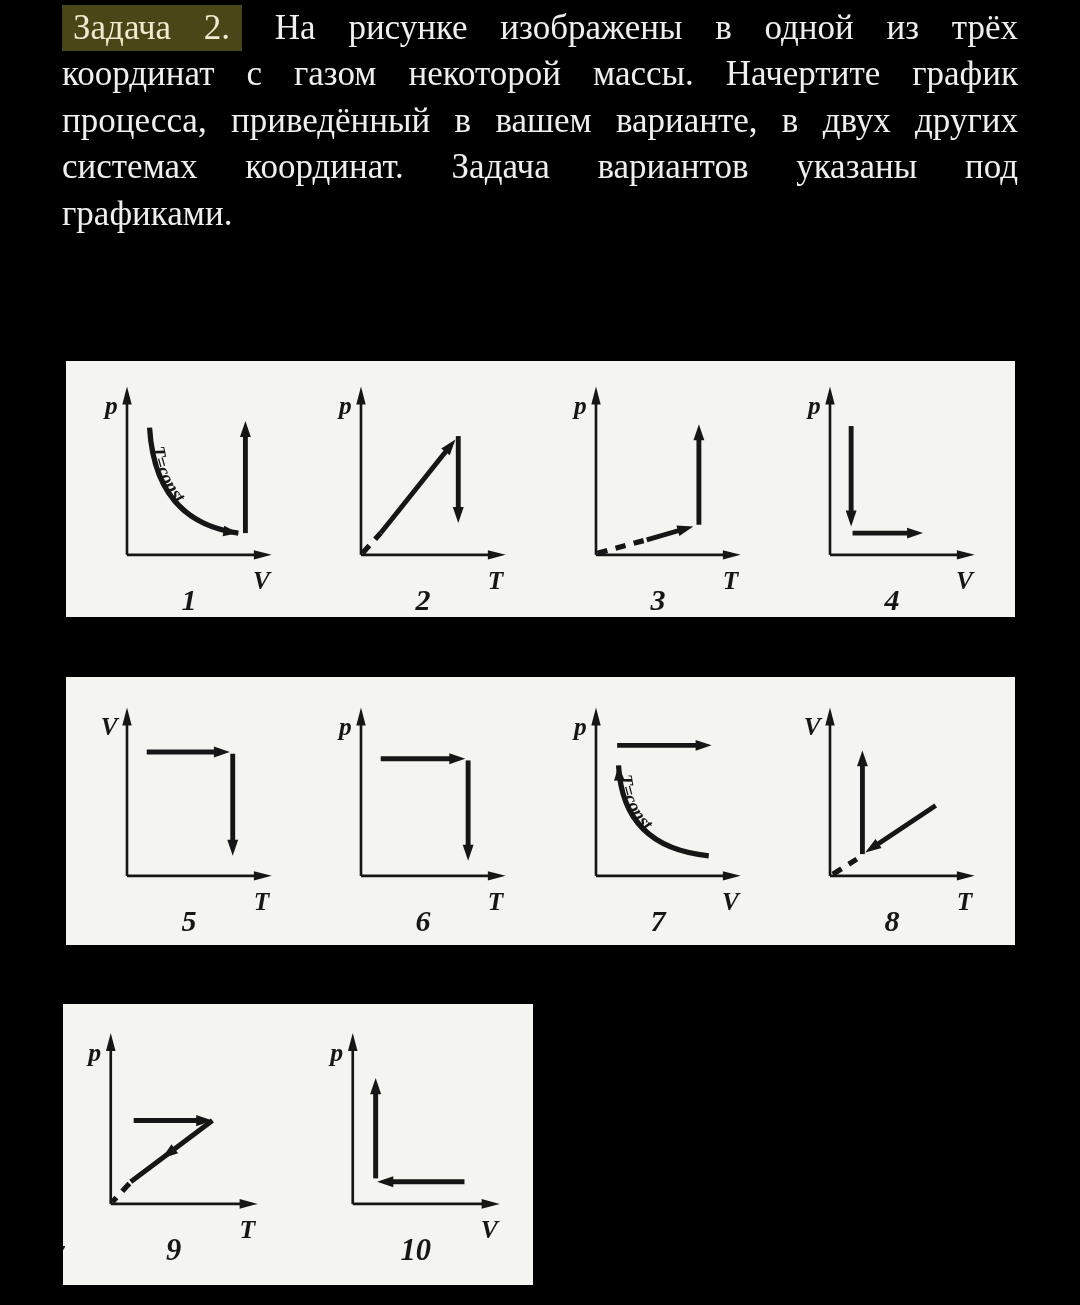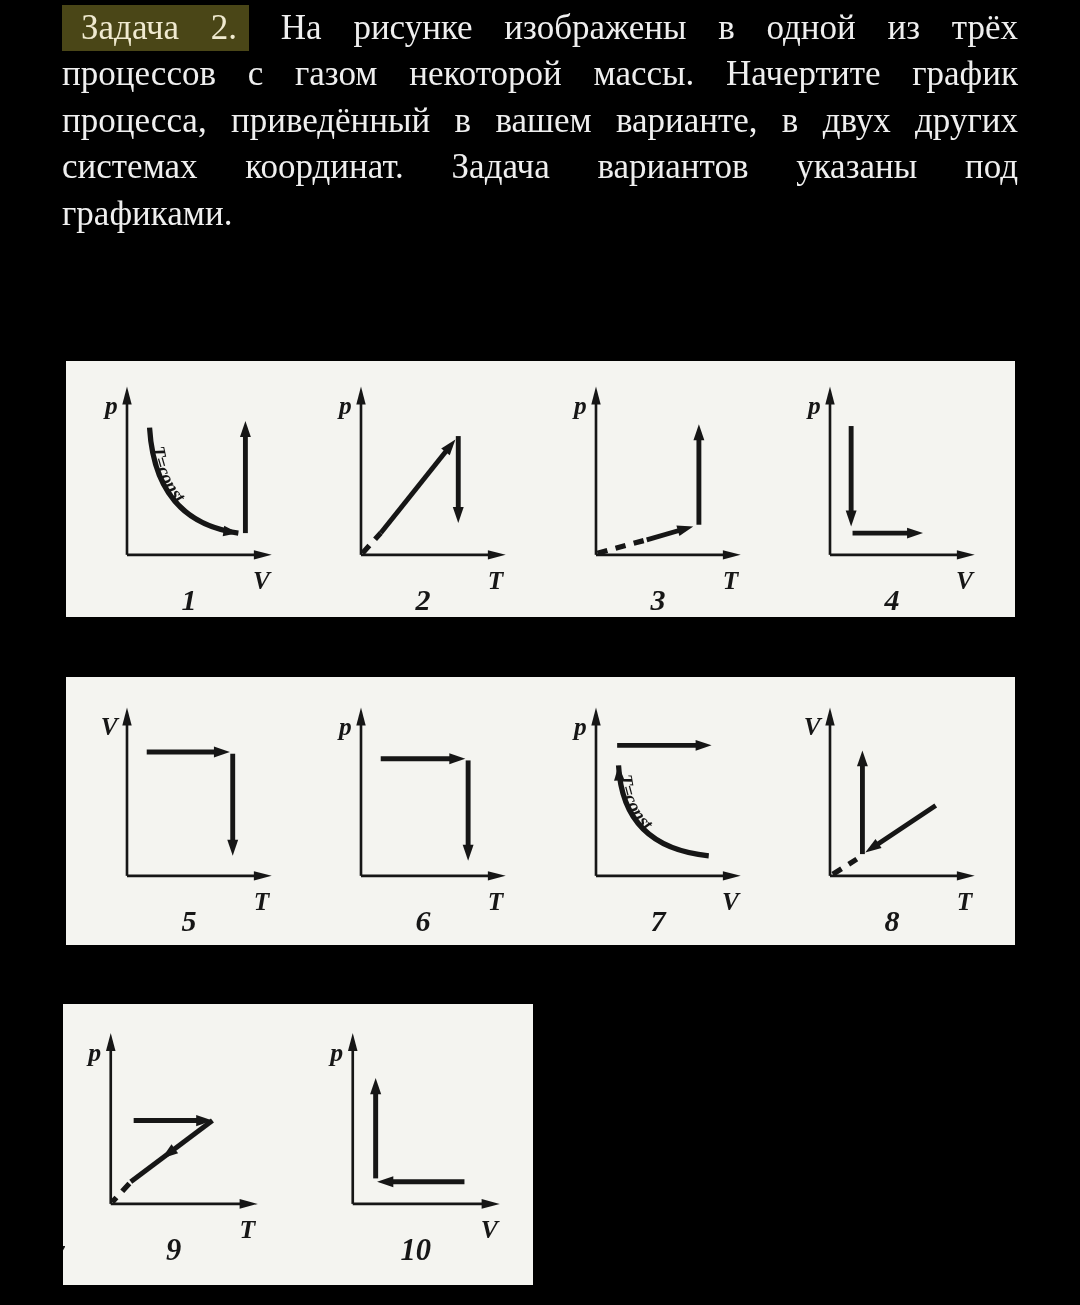--- a/index.html
+++ b/index.html
@@ -2,40 +2,40 @@
 <html style="--page-bg: #000000; --panel-bg: #f4f4f0; --ink: #161616; --text: #efefef; --hl-bg: #4a4617; --hl-text: #f0ead0;"><head>
 <meta charset="utf-8">
 <style>
   html,body{margin:0;padding:0;background:#000;}
   .page{position:relative;width:1080px;height:1305px;background:var(--page-bg,#000);
         font-family:"Liberation Serif","DejaVu Serif",serif;overflow:hidden;}
   .statement{position:absolute;left:62px;top:5px;width:956px;
              font-size:35px;line-height:46.4px;color:var(--text,#efefef);font-weight:400;}
   .line{text-align:justify;text-align-last:justify;white-space:normal;}
   .line.last{text-align:right;text-align-last:left;}
-  .hl{background:var(--hl-bg,#4a4617);color:var(--hl-text,#f0ead0);padding:3px 12px 4px 19px;}
+  .hl{background:var(--hl-bg,#4a4617);color:var(--hl-text,#f0ead0);padding:3px 12px 4px 11px;}
   .panel{position:absolute;background:var(--panel-bg,#f4f4f0);display:flex;
          justify-content:space-between;align-items:flex-start;overflow:hidden;}
   #panel1{left:66px;top:361px;width:949px;height:256px;padding:4px 16px 0 14px;box-sizing:border-box;}
   #panel2{left:66px;top:677px;width:949px;height:268px;padding:9px 16px 0 14px;box-sizing:border-box;}
   #panel3{left:63px;top:1004px;width:470px;height:281px;padding:7px 8px 0 0;box-sizing:border-box;}
   .graph-cell{flex:0 0 auto;}
   .graph-cell svg{display:block;height:250px;}
   #panel3 .graph-cell svg{height:254px;}
   #panel3 .graph-cell:first-child{margin-left:-8px;}
   .artifact{position:absolute;left:-15px;top:234px;font-style:italic;font-weight:bold;
             font-size:32px;color:var(--ink,#141414);}
 </style>
 </head>
 <body>
 
 <div class="page">
   <div class="statement" id="statement">
       <div class="line"><span class="hl">Задача 2.</span> На рисунке изображены в одной из трёх</div>
-      <div class="line">процессов с газом некоторой массы. Начертите график</div>
+      <div class="line">координат с газом некоторой массы. Начертите график</div>
       <div class="line">процесса, приведённый в вашем варианте, в двух других</div>
       <div class="line">системах координат. Задача вариантов указаны под</div>
       <div class="line last">графиками.</div>
     </div>
   <div class="panel" id="panel1">
       <div class="graph-cell">
         <svg viewBox="0 0 230 266">
           <line x1="50" y1="202" x2="50" y2="38" stroke="#161616" stroke-width="2.8"></line>
           <polygon points="50,23 55,42 45,42" fill="#161616"></polygon>
           <line x1="50" y1="202" x2="194" y2="202" stroke="#161616" stroke-width="2.8"></line>

